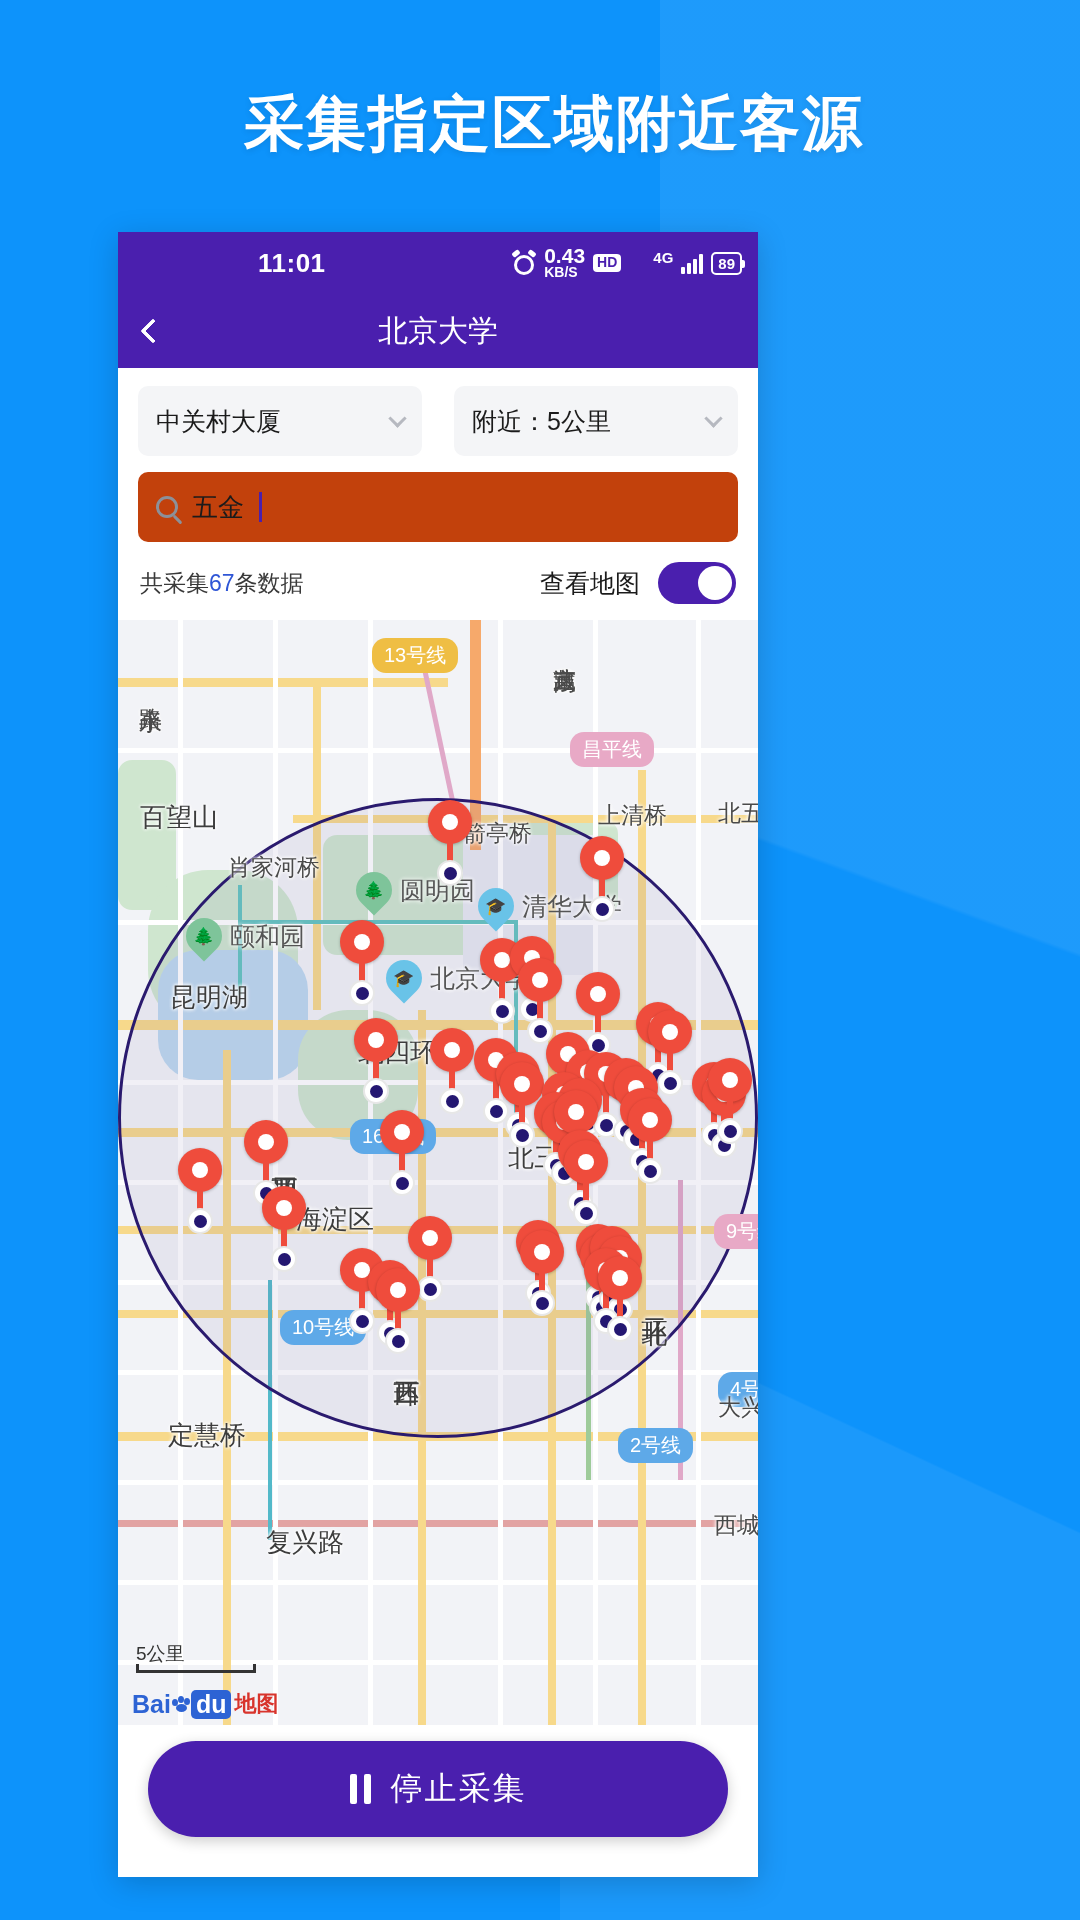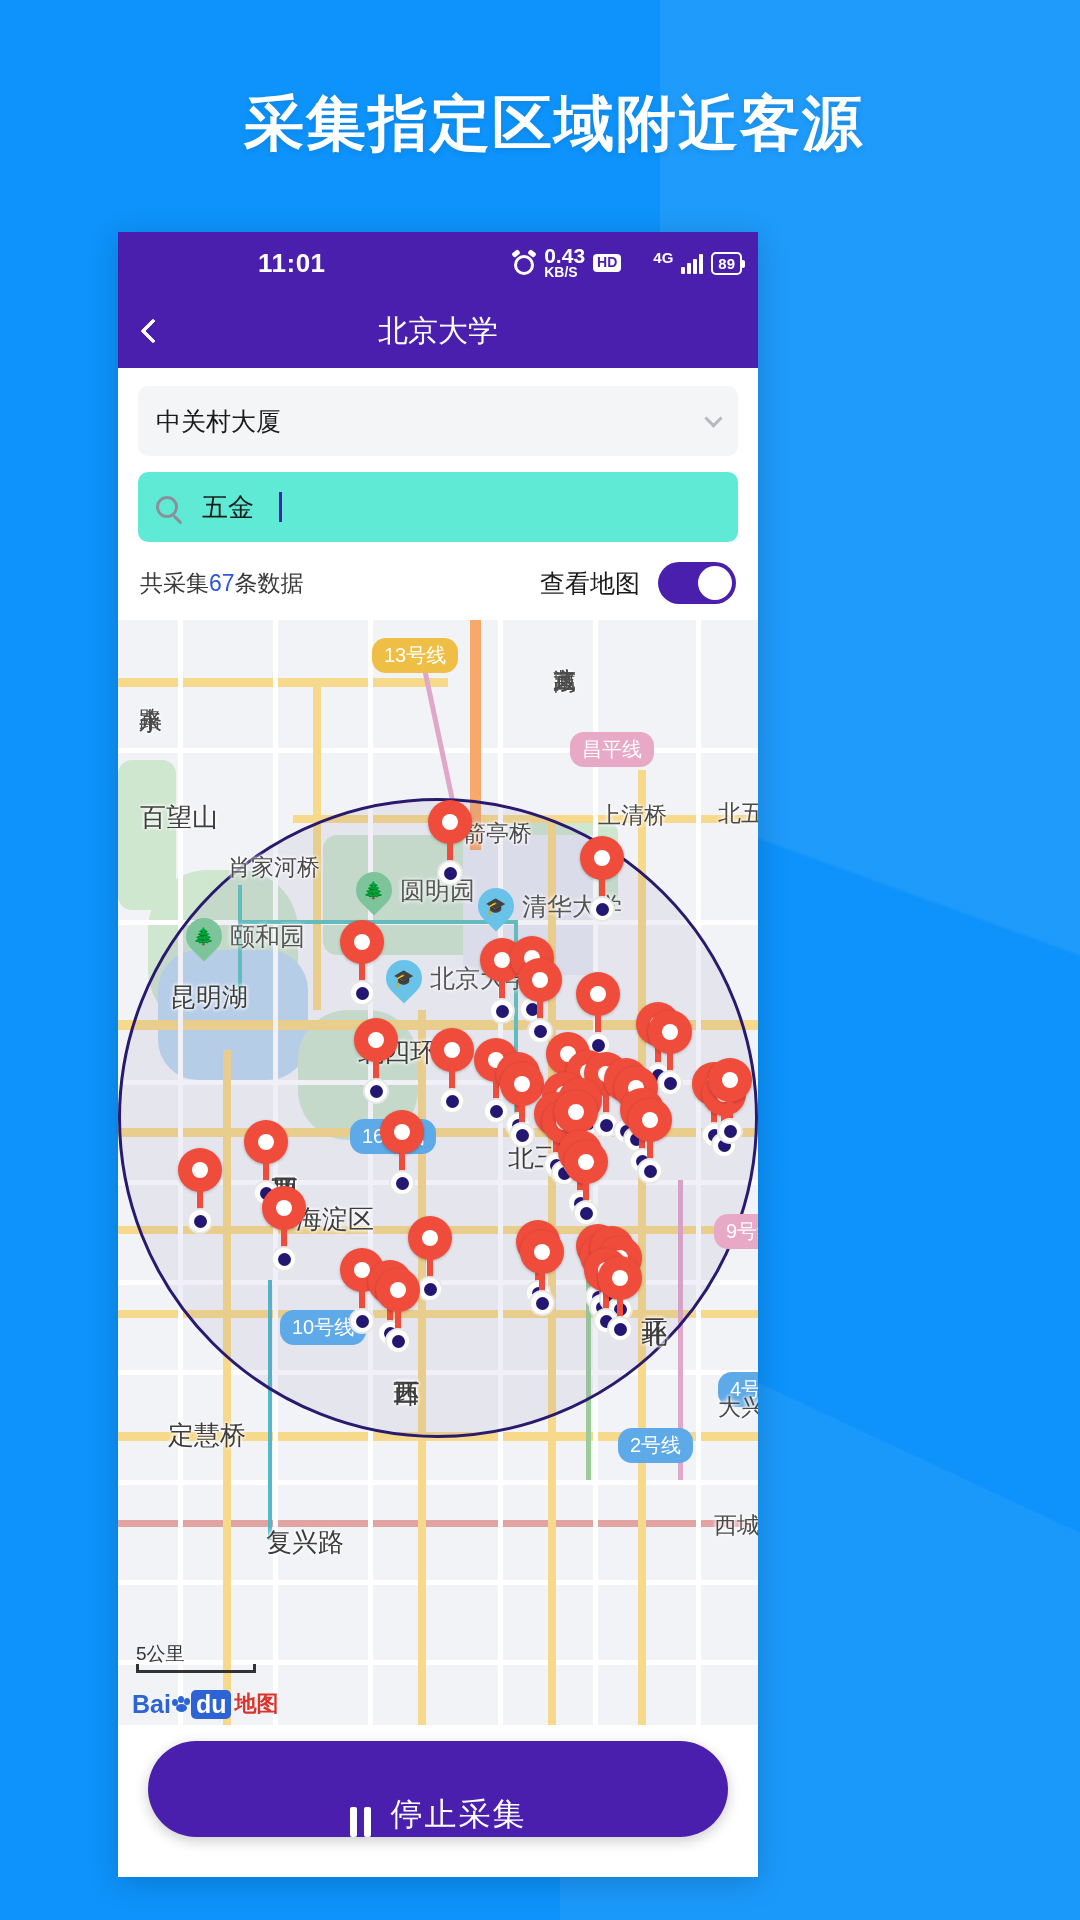--- a/index.html
+++ b/index.html
@@ -106,22 +106,22 @@
     display:flex; align-items:center; padding:0 18px;
     font-size:25px; color:#1b1b1b;
   }
   .select .val{ flex:1; white-space:nowrap; overflow:hidden;}
   .chev-dn{
     width:13px; height:13px; border-right:3px solid #b6b9c0; border-bottom:3px solid #b6b9c0;
     transform:rotate(45deg); margin-bottom:5px; flex:0 0 auto;
   }
   .searchrow{ background:#fff; padding:16px 20px 0 20px; }
   .searchbox{
-    height:70px; background:#5eead4; border-radius:10px;
-    display:flex; align-items:center; padding:0 18px; gap:24px;text-align:right;
+    height:70px; background:#c2410c; border-radius:10px;
+    display:flex; align-items:center; padding:0 18px; gap:14px;text-align:right;
   }
   .mag{
     width:22px; height:22px; border:3px solid #8c9099; border-radius:50%;
     position:relative; flex:0 0 auto;
   }
   .mag:after{
     content:""; position:absolute; right:-8px; bottom:-6px; width:11px; height:3px;
     background:#8c9099; transform:rotate(45deg); border-radius:2px;
   }
   .s-val{ font-size:26px; color:#1b1b1b; }
@@ -244,21 +244,21 @@
   .paw i{position:absolute;background:#2d63d4;border-radius:50%;}
   .paw i:nth-child(1){left:0;top:3px;width:6px;height:7px;}
   .paw i:nth-child(2){left:6px;top:0;width:6px;height:7px;}
   .paw i:nth-child(3){left:12px;top:2px;width:6px;height:7px;}
   .paw i:nth-child(4){left:4px;top:8px;width:11px;height:8px;}
 
   
   .stopbtn{
     position:absolute; left:30px; bottom:40px; width:580px; height:96px;
     background:#4a1fae; border-radius:48px; color:#fff;
-    display:flex; align-items:flex-end; justify-content:center; gap:20px;
+    display:flex; align-items:center; justify-content:center; gap:20px;
     box-shadow:0 4px 14px rgba(0,0,0,.2);
   }
   .pause-ic{ display:flex; gap:7px; }
   .pause-ic i{ width:7px; height:30px; background:#fff; border-radius:2px; display:block;}
   .stop-lbl{ font-size:32px; font-weight:500; letter-spacing:2px;}
 </style>
 </head>
 <body>
 
 <div class="bg-wedge"></div>
@@ -295,20 +295,24 @@
   <div class="navbar">
     <div class="nav-back">
       <div class="chev-left"></div>
     </div>
     <div class="nav-title">北京大学</div>
   </div>
 
   <div class="filters">
     <div class="select">
       <span class="val">中关村大厦</span>
+      <span class="chev-dn"></span>
+    </div>
+    <div class="select">
+      <span class="val">附近：5公里</span>
       <span class="chev-dn"></span>
     </div>
   </div>
 
   <div class="searchrow">
     <div class="searchbox">
       <span class="mag"></span>
       <span class="s-val">五金</span>
         <span class="caret"></span>
     </div>

